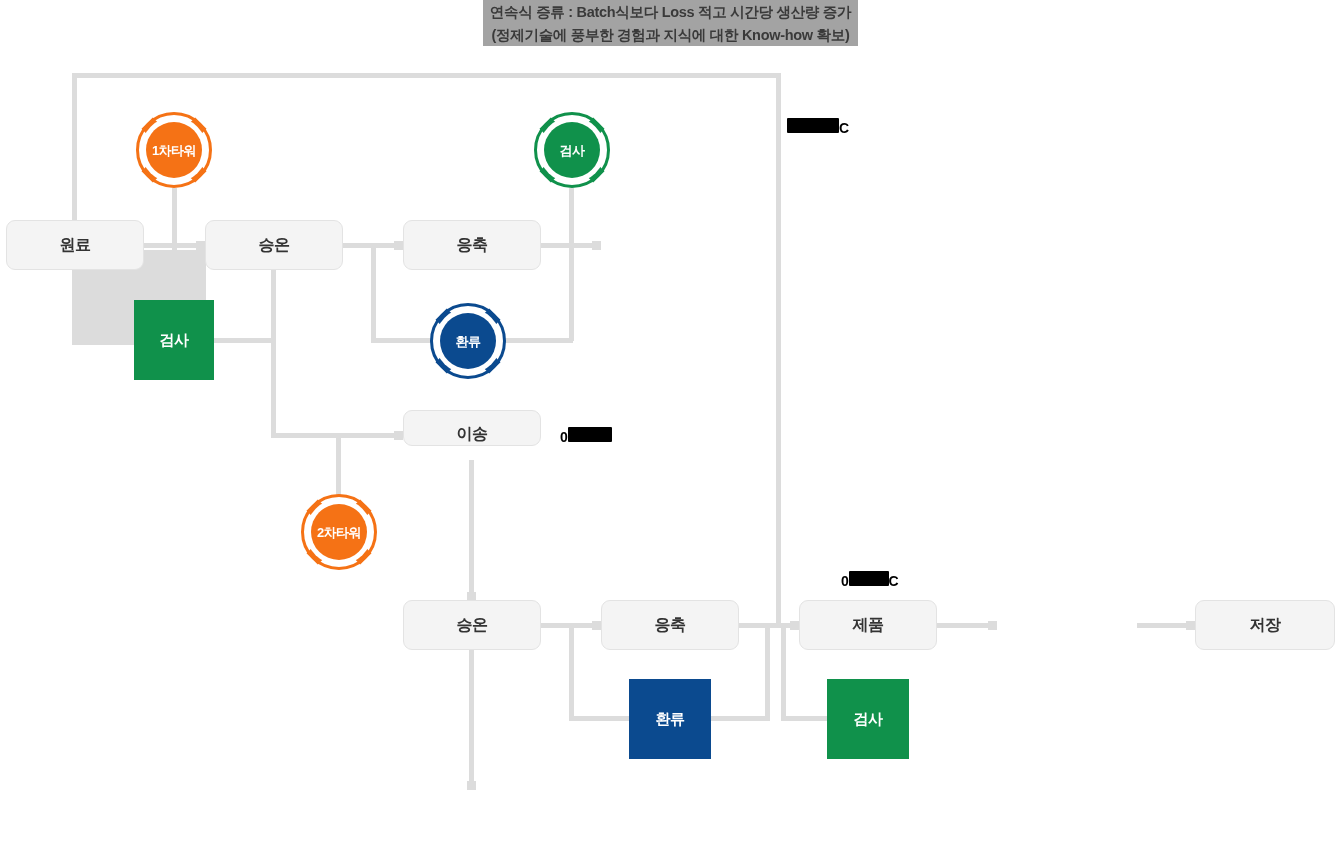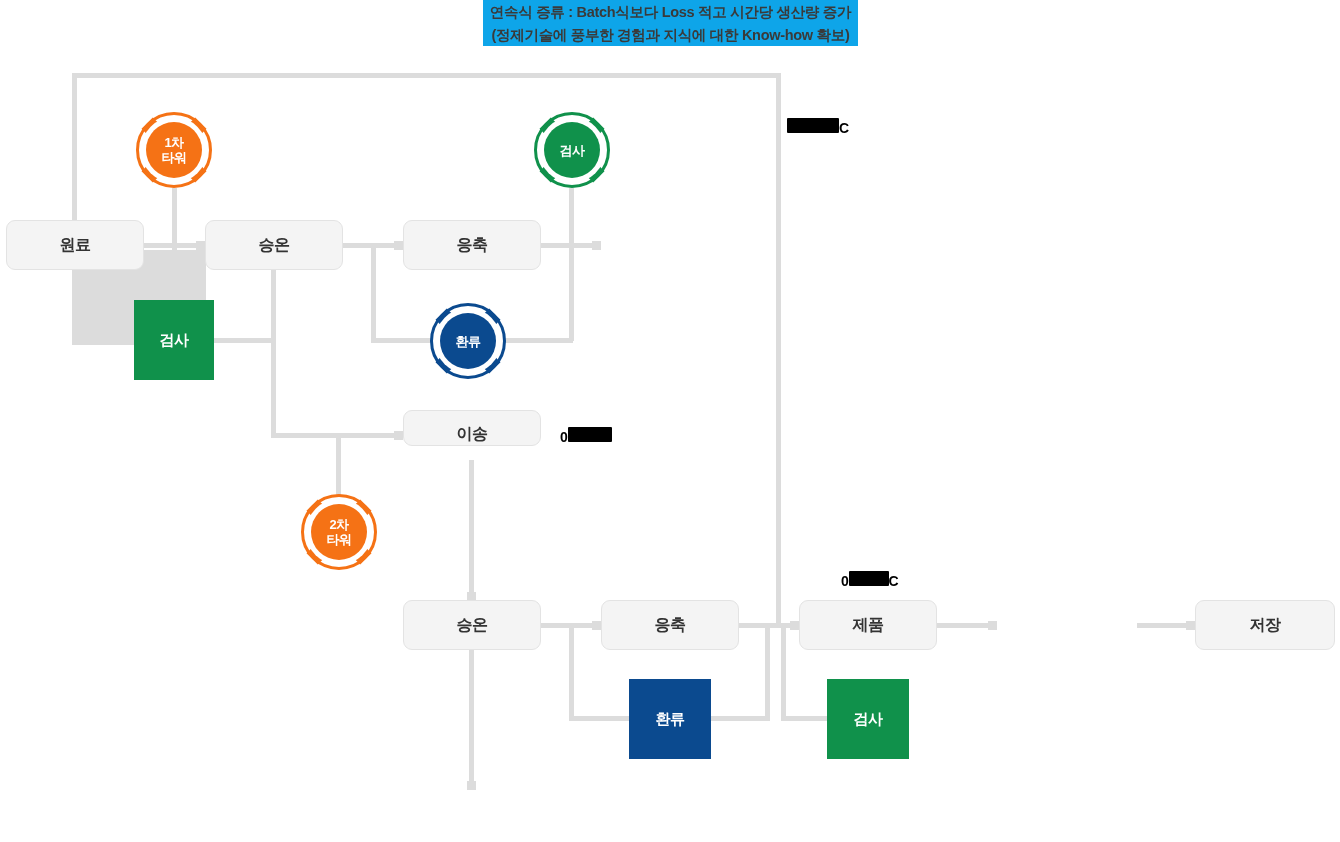--- a/index.html
+++ b/index.html
@@ -18,21 +18,21 @@
     overflow: hidden;
   }
 
   
   .banner {
     position: absolute;
     left: 483px;
     top: 0px;
     width: 375px;
     height: 46px;
-    background: #0ea5e9;
+    background: #a3a3a3;
     color: #3a3a3a;
     font-size: 14.5px;
     line-height: 23px;
     text-align: center;
     padding-top: 1px;
     box-sizing: border-box;
     font-weight: 600;
     letter-spacing: -0.3px;
     white-space: nowrap;
   }
@@ -133,21 +133,21 @@
     width: 66px; height: 66px;
     border-radius: 50%;
     background: #ffffff;
   }
   .badge .core {
     position: absolute;
     left: 12px; top: 12px;
     width: 56px; height: 56px;
     border-radius: 50%;
     display: flex;
-    flex-direction: column;
+    flex-direction: row;
     align-items: center;
     justify-content: center;
     color: #ffffff;
     font-size: 13px;
     font-weight: 700;
     line-height: 15px;
     letter-spacing: -0.5px;
     text-align: center;
   }
   .badge.orange .tabs i { background: #f57215; }

